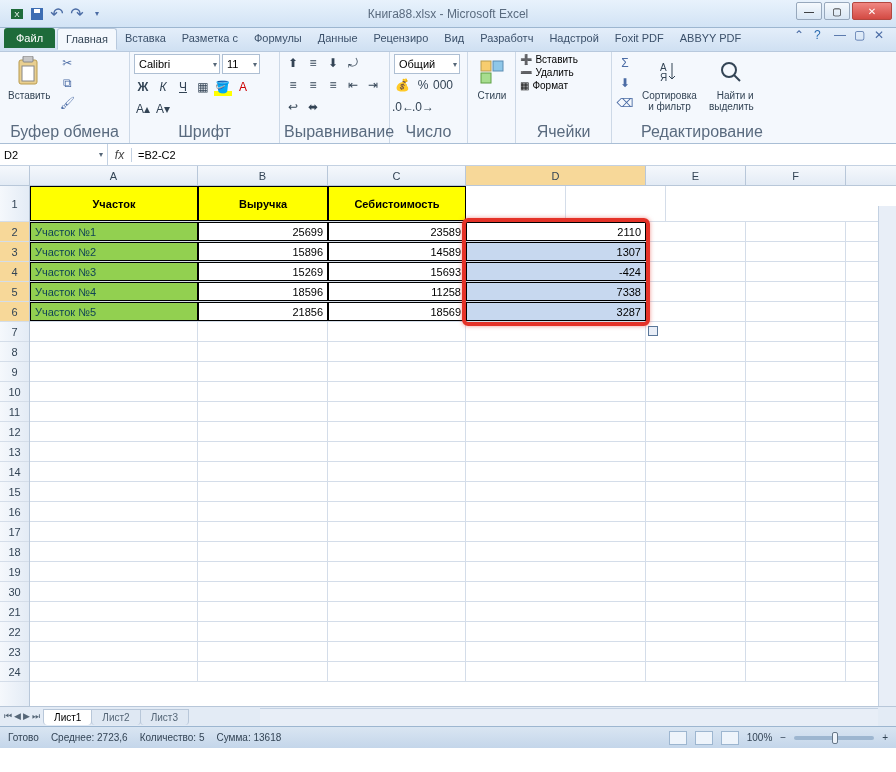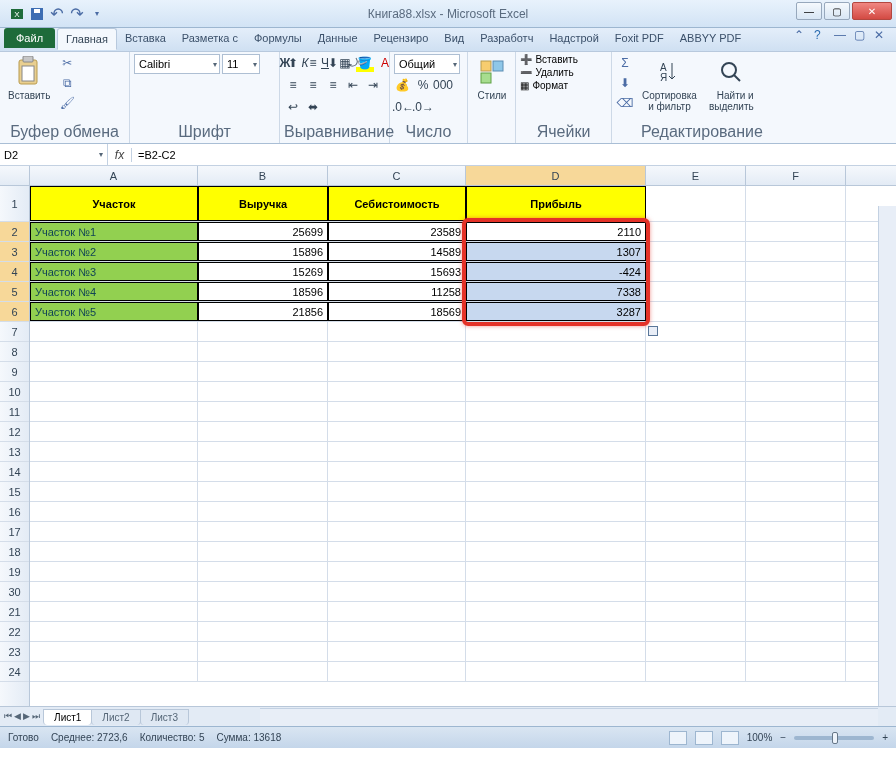--- a/index.html
+++ b/index.html
@@ -157,21 +157,21 @@
       <div class="mini-stack">
         <span class="mini-btn">✂</span>
         <span class="mini-btn">⧉</span>
         <span class="mini-btn">🖌</span>
       </div>
     </div>
     <div class="label">Буфер обмена</div>
   </div>
 
   <div class="rgroup" style="width:150px">
-    <div class="body" style="flex-direction:row;gap:16px">
+    <div class="body" style="flex-direction:column;gap:2px">
       <div class="font-row">
         <span class="combo" style="width:86px">Calibri</span>
         <span class="combo" style="width:38px">11</span>
       </div>
       <div class="font-row">
         <button class="fmt-btn">
             <b>Ж</b>
           </button>
         <button class="fmt-btn">
             <i>К</i>
@@ -343,21 +343,20 @@
       <div class="rowh">23</div>
       <div class="rowh">24</div>
     </div>
 
     <div class="cells">
 
       <div class="row tall">
         <div class="cell hdr-cell colA">Участок</div>
         <div class="cell hdr-cell colB">Выручка</div>
         <div class="cell hdr-cell colC">Себистоимость</div>
-        <div class="cell hdr-cell colD">Прибыль</div>
         <div class="cell colE"></div>
         <div class="cell colF"></div>
       </div>
 
       <div class="row">
         <div class="cell name-cell colA">Участок №1</div>
         <div class="cell data-cell colB">25699</div>
         <div class="cell data-cell colC">23589</div>
         <div class="cell active-cell colD">2110</div>
         <div class="cell colE"></div>

